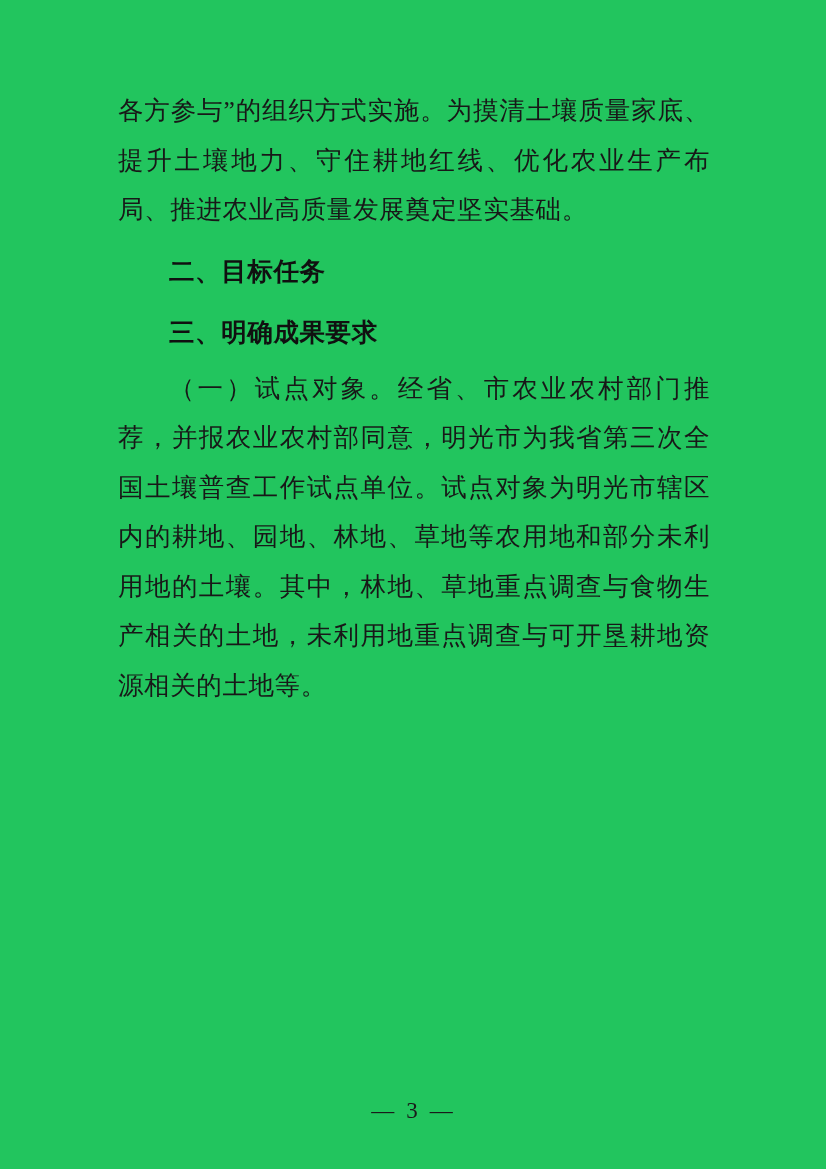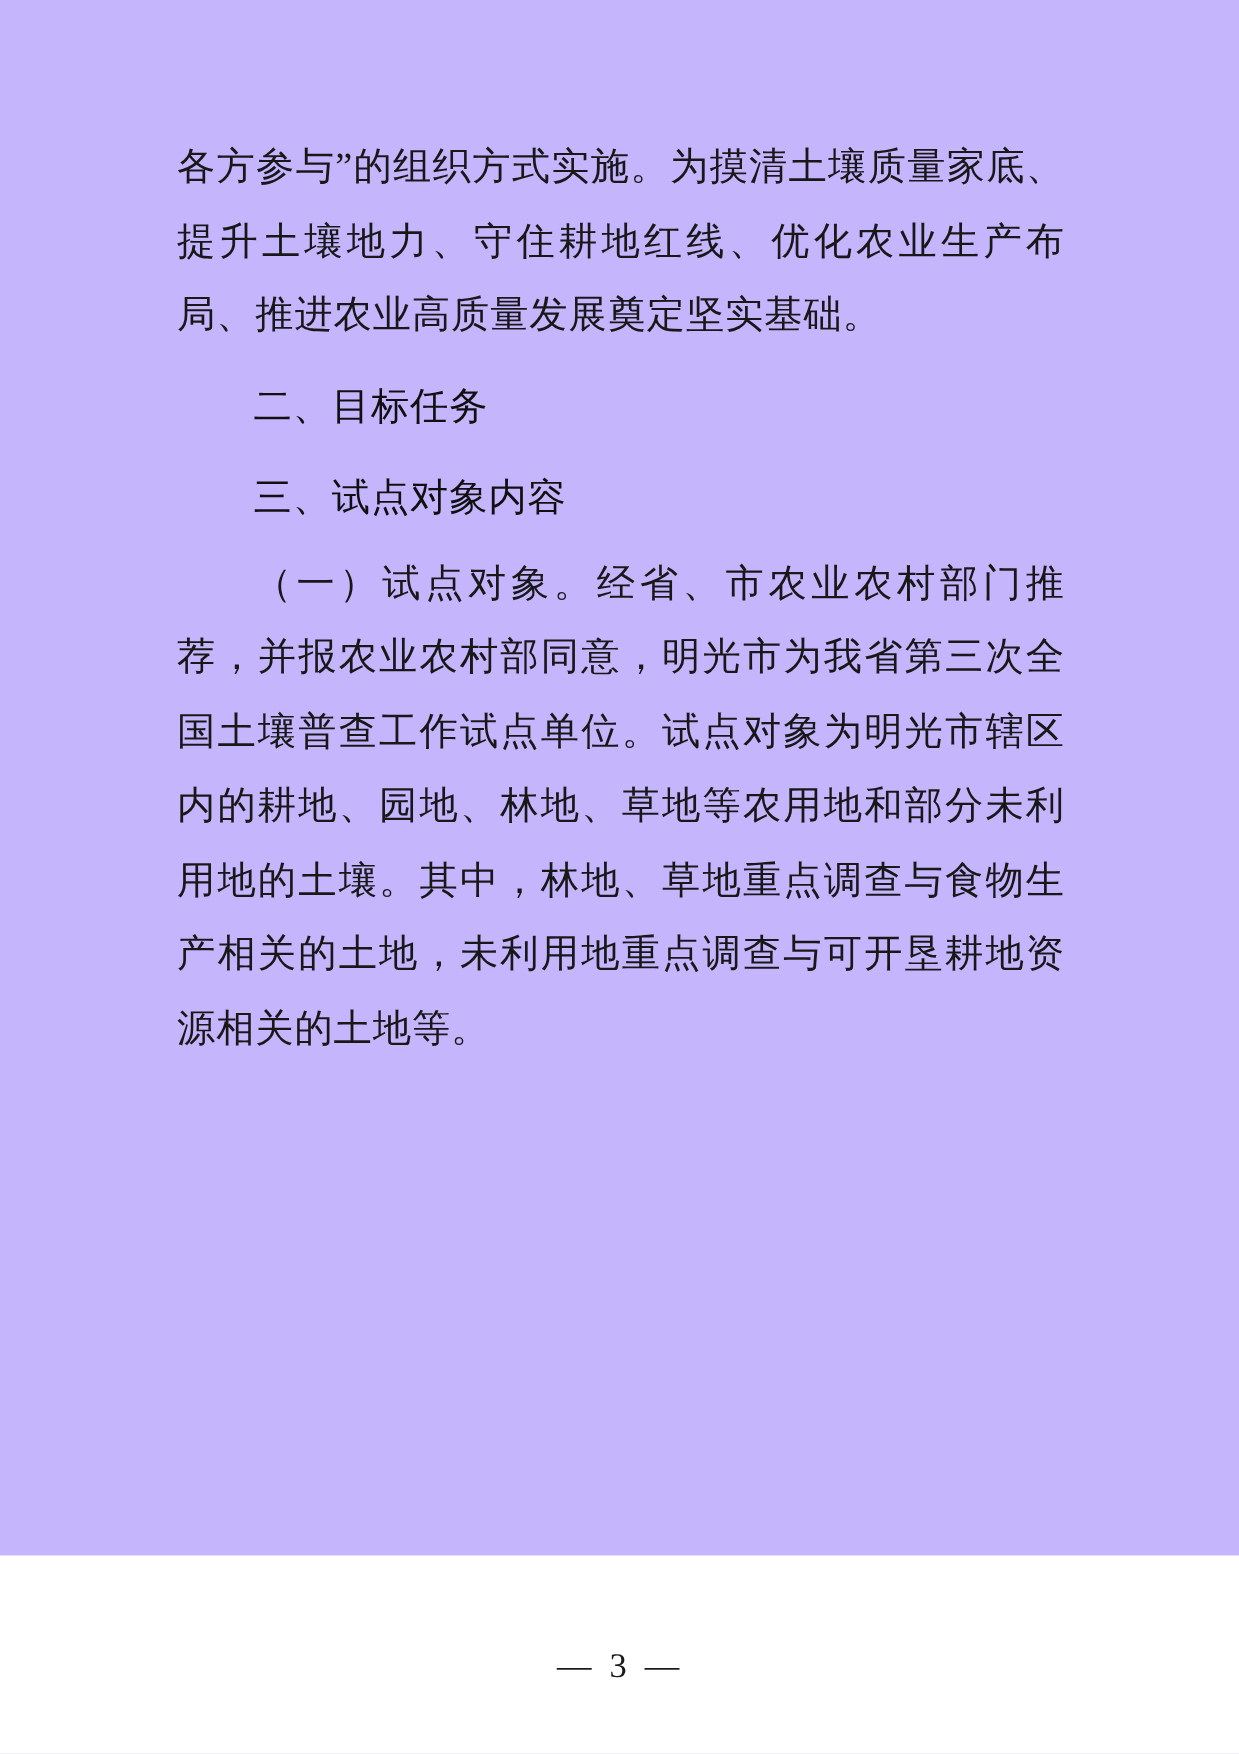--- a/index.html
+++ b/index.html
@@ -12,22 +12,22 @@
     height: 1169px;
     font-family: "Liberation Serif", "DejaVu Serif", serif;
     color: #141414;
     position: relative;
     overflow: hidden;
   }
   .page {
     position: absolute;
     left: 0; top: 0;
     width: 826px;
-    height: 1037px;
-    background: #c4b5fd;
+    height: 1169px;
+    background: #22c55e;
   }
   .content {
     position: absolute;
     left: 118px;
     top: 86px;
     width: 592px;
   }
   .para {
     font-size: 25.5px;
     line-height: 49.5px;
@@ -38,21 +38,21 @@
     color: #181818;
   }
   .indent {
     text-indent: 51px;
   }
   .heading {
     font-size: 25.5px;
     line-height: 49.5px;
     letter-spacing: 0.6px;
     margin: 0;
-    font-weight: normal;
+    font-weight: bold;
     text-indent: 51px;
     font-family: "DejaVu Sans", "Liberation Sans", sans-serif;
     color: #101010;
   }
   .gap-before {
     margin-top: 12px;
   }
   .gap-small {
     margin-top: 6px;
   }
@@ -79,21 +79,21 @@
 
 <div class="page">
 
   <div class="content">
 
     <p class="para">各方参与”的组织方式实施。为摸清土壤质量家底、提升土壤地力、守住耕地红线、优化农业生产布局、推进农业高质量发展奠定坚实基础。</p>
 
     <p class="heading gap-before">二、目标任务</p>
 
 
-    <p class="heading gap-before">三、试点对象内容</p>
+    <p class="heading gap-before">三、明确成果要求</p>
 
     <p class="para indent gap-small">（一）试点对象。经省、市农业农村部门推荐，并报农业农村部同意，明光市为我省第三次全国土壤普查工作试点单位。试点对象为明光市辖区内的耕地、园地、林地、草地等农用地和部分未利用地的土壤。其中，林地、草地重点调查与食物生产相关的土地，未利用地重点调查与可开垦耕地资源相关的土地等。</p>
 
   </div>
 
   <div class="footer">
     <span class="dash">—</span><span class="pagenum">3</span><span class="dash">—</span>
   </div>
 
 </div>

